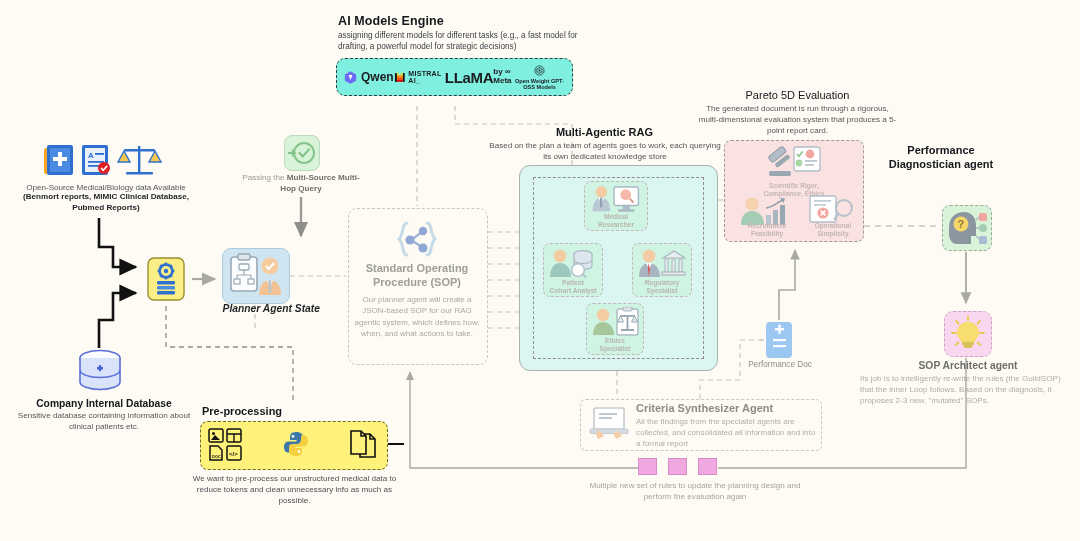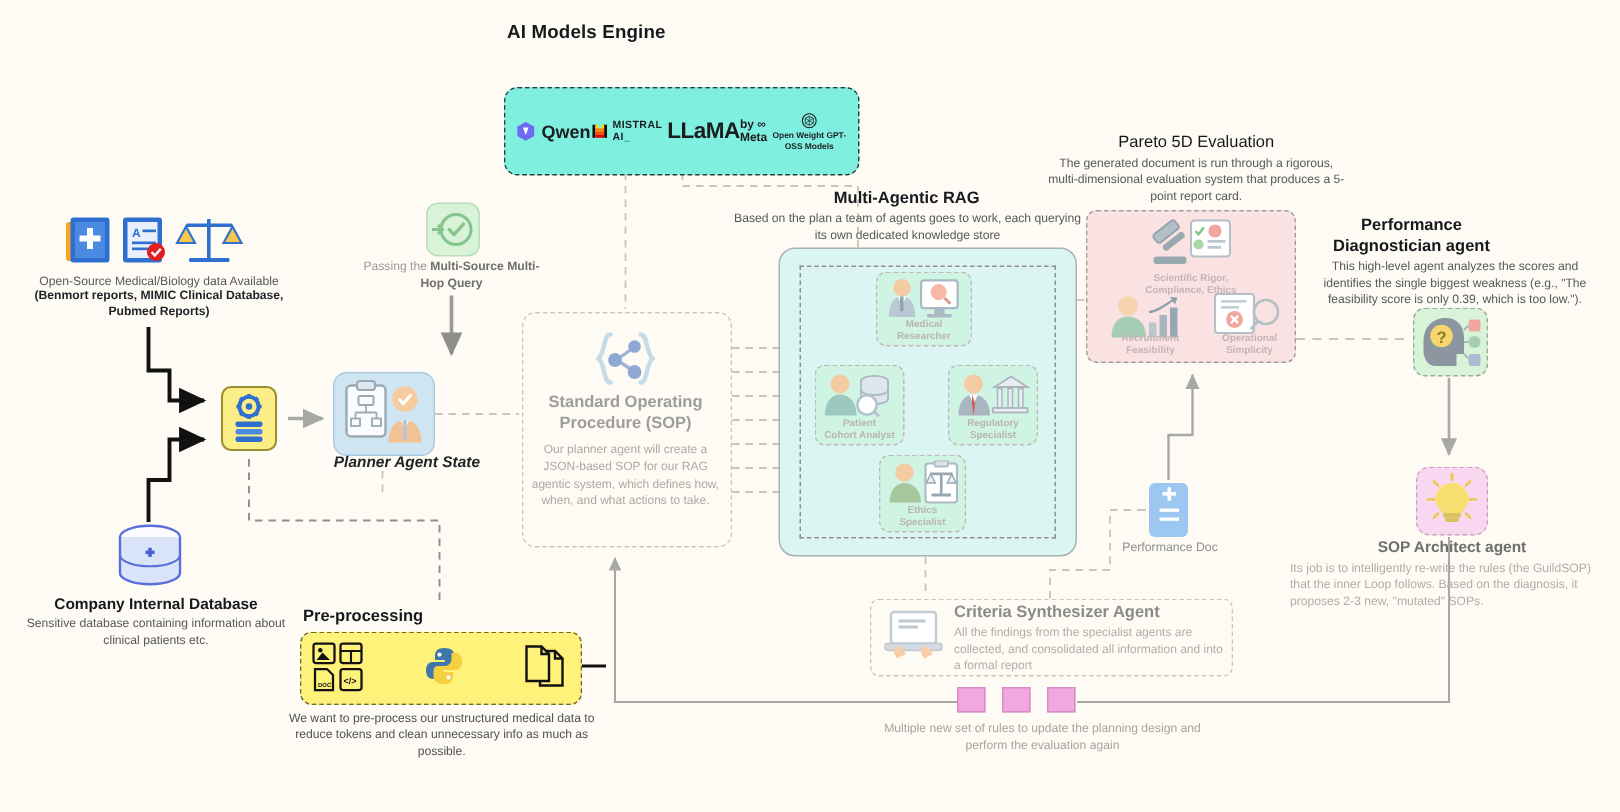--- a/index.html
+++ b/index.html
@@ -13,21 +13,21 @@
   }
   #canvas{position:absolute;inset:0;width:1080px;height:541px;}
   .abs{position:absolute;}
   svg.layer{position:absolute;left:0;top:0;width:1080px;height:541px;pointer-events:none;}
 
   
   #ai-engine{left:338px;top:14px;width:250px;}
   #ai-engine .h{font-size:12.5px;font-weight:bold;color:#16181d;letter-spacing:.1px;}
   #ai-engine .d{font-size:8.2px;color:#3c3f45;line-height:1.32;margin-top:3px;}
   #ai-box{
-    left:336px;top:58px;width:237px;height:59px;
+    left:336px;top:58px;width:237px;height:38px;
     background:#7FEFDF;border:1.6px dashed #2f3b3a;border-radius:9px;
     display:flex;align-items:center;justify-content:space-around;padding:0 6px;box-sizing:border-box;
   }
   .brand{display:flex;align-items:center;gap:3px;}
   .brand .nm{font-weight:bold;color:#1c1c20;}
 
   
   #src-icons{left:38px;top:140px;width:125px;height:40px;}
   #src-cap{left:8px;top:183px;width:196px;text-align:center;}
   #src-cap .l1{font-size:8.1px;color:#54565a;}
@@ -185,20 +185,21 @@
     <path d="M772,218 L812,218" stroke="#7fbfe3" stroke-width="2.6" fill="none" marker-end="url(#ahblue2)" marker-start="url(#ahblue2)"></path>
 
     <path d="M248,444 L282,444" stroke="#111" stroke-width="2.2" fill="none" marker-end="url(#ahdk)"></path>
     <path d="M310,444 L344,444" stroke="#111" stroke-width="2.2" fill="none" marker-end="url(#ahdk)"></path>
 
     <path d="M388,444 L404,444" stroke="#111" stroke-width="2" fill="none"></path>
   </svg>
 
   <div class="abs" id="ai-engine">
     <div class="h">AI Models Engine</div>
+    <div class="d">assigning different models for different tasks (e.g., a fast model for drafting, a powerful model for strategic decisions)</div>
   </div>
 
   <div class="abs" id="ai-box">
     <div class="brand">
       <svg width="15" height="15" viewBox="0 0 24 24">
         <path d="M12 2 L21 7 L21 17 L12 22 L3 17 L3 7 Z" fill="#6b5cf6" opacity="0.9"></path>
         <path d="M9 8 L15 8 L12 16 Z" fill="#fff"></path>
       </svg>
       <span class="nm" style="font-size:12px">Qwen</span>
     </div>
@@ -469,21 +470,20 @@
     </svg>
   </div>
   <div class="pl" style="left:802px;top:222px;width:62px">
     <span>Operational</span><br><span>Simplicity</span>
   </div>
 
   <div class="abs" id="pd-ttl">
     <div>Performance</div>
     <div>Diagnostician agent</div>
   </div>
-  <div class="abs" id="pd-desc">This high-level agent analyzes the scores and identifies the single biggest weakness (e.g., "The feasibility score is only 0.39, which is too low.").</div>
   <div class="abs" id="pd-box">
     <svg width="48" height="44" viewBox="0 0 48 44">
       <path d="M6 22 C6 11 13 6 21 6 C28 6 33 11 33 19 L33 30 L28 30 L28 38 L14 38 C9 38 6 33 6 28 Z" fill="#8C96A0"></path>
       <circle cx="18" cy="18" r="7.5" fill="#F6D76B"></circle>
       <text x="14.6" y="22.4" font-size="11" font-weight="bold" fill="#8a7a2a" font-family="Liberation Sans">?</text>
       <rect x="36" y="7" width="8" height="8" rx="1.6" fill="#F2A6A0"></rect>
       <circle cx="40" cy="22" r="4" fill="#A5CDB6"></circle>
       <rect x="36" y="30" width="8" height="8" rx="1.6" fill="#A9BCD2"></rect>
       <path d="M33 14 L36 11 M33 22 L36 22 M33 30 L36 33" stroke="#aab5bd" stroke-width="1.3"></path>
     </svg>

